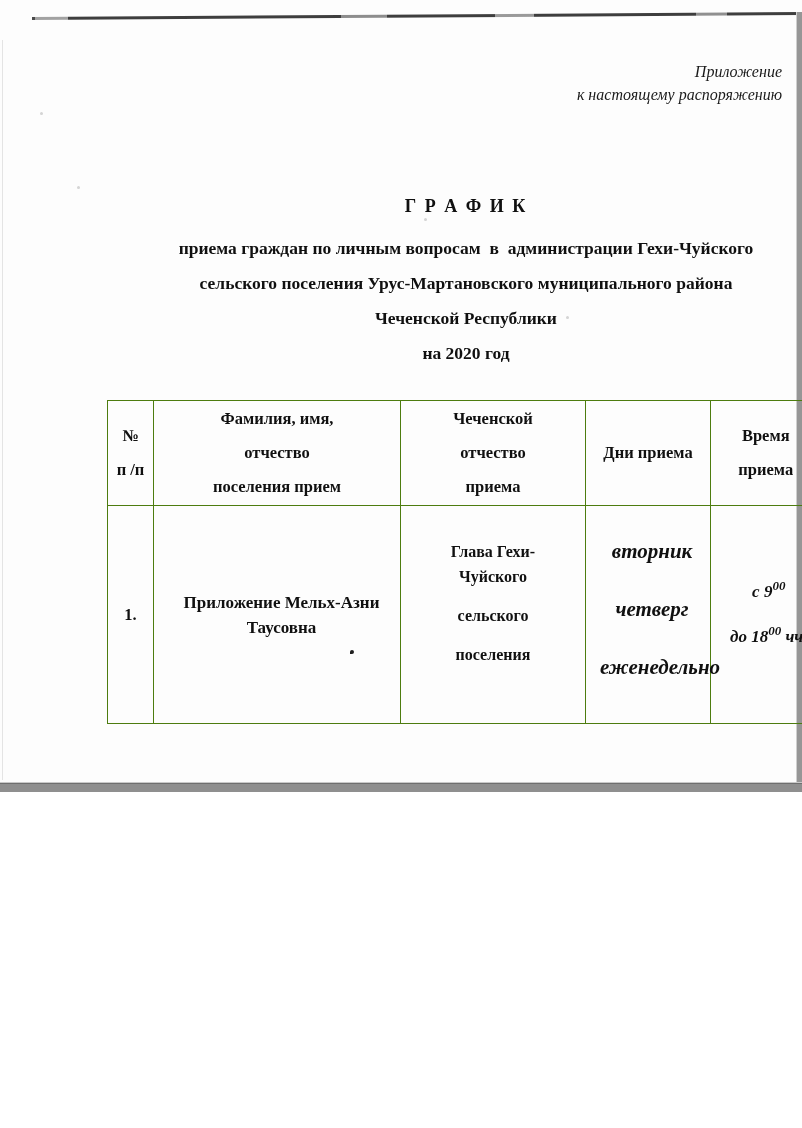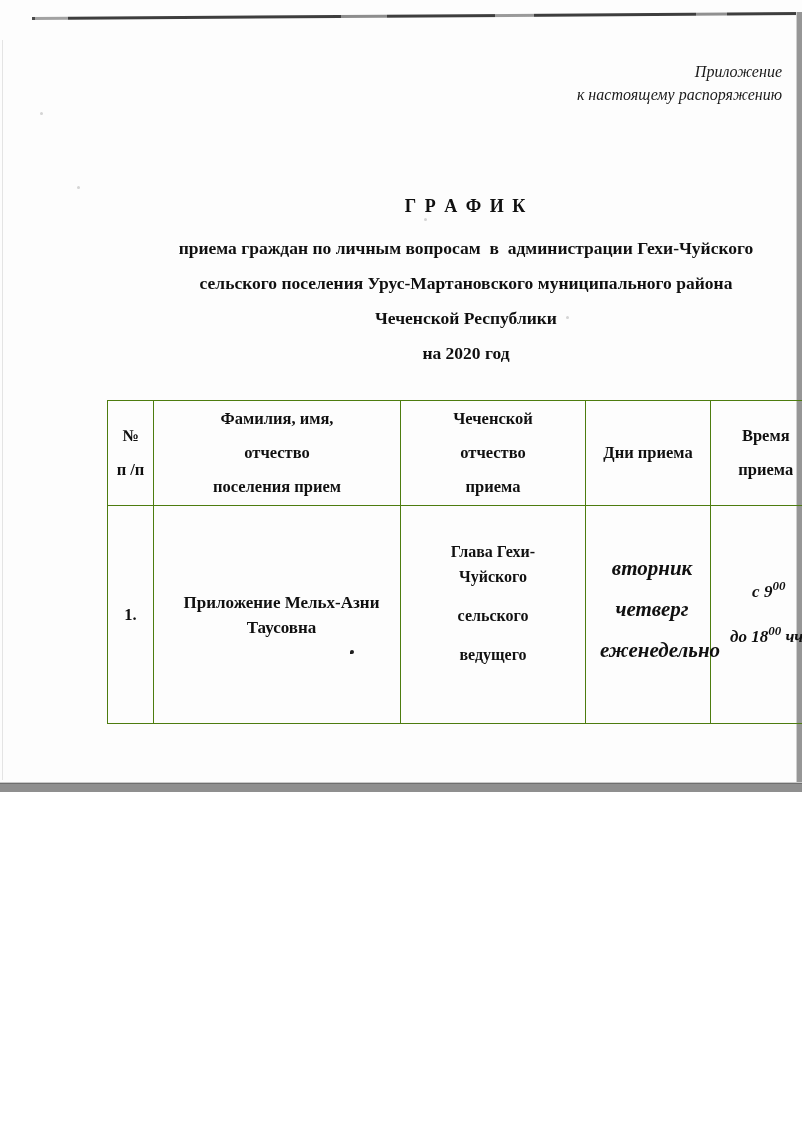--- a/index.html
+++ b/index.html
@@ -96,21 +96,21 @@
   }
   td.cell-position { font-weight: bold; font-size: 16px; line-height: 25px; }
   .pos-stack { transform: translateY(-12px); }
   .pos-gap { margin-top: 14px; }
   td.cell-days {
     font-weight: bold; font-style: italic; font-size: 21px;
     text-align: left; padding-left: 9px;
   }
   .days-stack { transform: translateY(-6px); }
   .days-stack div { line-height: 20px; }
-  .days-stack div + div { margin-top: 21px; }
+  .days-stack div + div { margin-top: 38px; }
   .days-indent { padding-left: 5px; }
   td.cell-time {
     font-weight: bold; font-style: italic; font-size: 17px;
     text-align: left; padding-left: 7px;
   }
   .time-stack div { line-height: 20px; }
   .time-stack div + div { margin-top: 25px; }
   td sup { font-size: 13px; vertical-align: super; line-height: 0; }
 </style>
 </head>
@@ -181,21 +181,21 @@
         <td class="cell-num">1.</td>
         <td class="cell-name">
           <div>Приложение Мельх-Азни</div>
           <div>Таусовна</div>
         </td>
         <td class="cell-position">
           <div class="pos-stack">
             <div>Глава Гехи-</div>
             <div>Чуйского</div>
             <div class="pos-gap">сельского</div>
-            <div class="pos-gap">ведущего</div>
+            <div class="pos-gap">поселения</div>
           </div>
         </td>
         <td class="cell-days">
           <div class="days-stack">
             <div>вторник</div>
             <div>четверг</div>
             <div class="days-indent">еженедельно</div>
           </div>
         </td>
         <td class="cell-time no-right">

